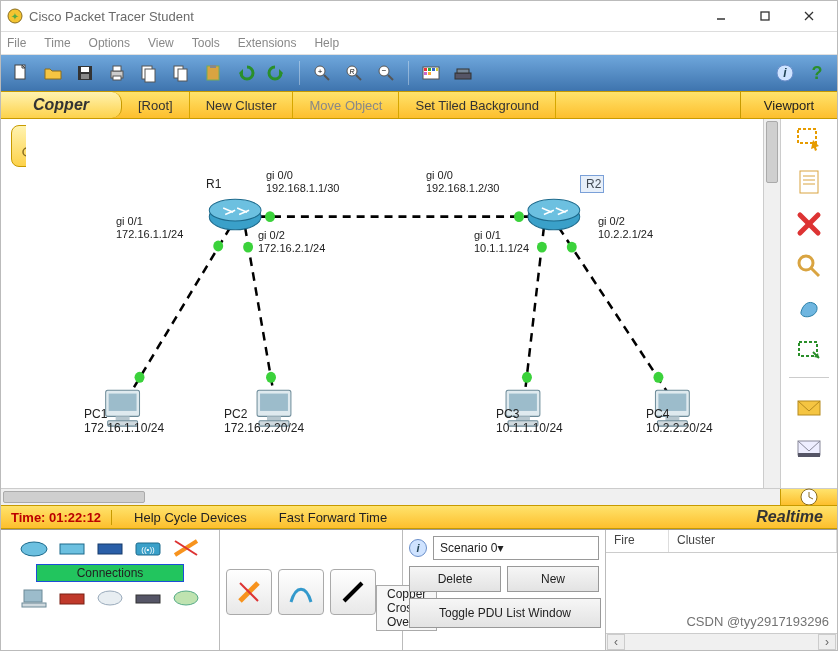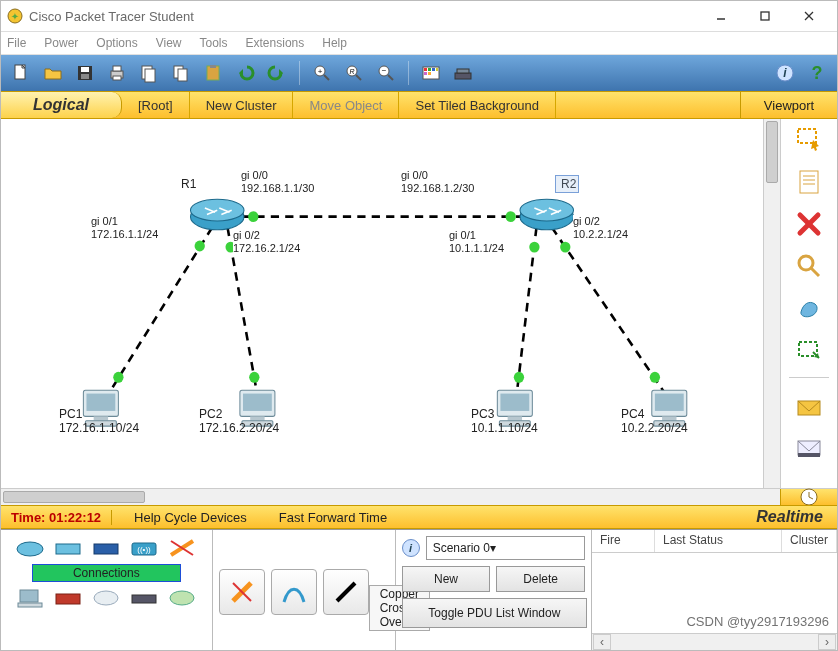--- a/index.html
+++ b/index.html
@@ -18,21 +18,21 @@
   .tbtn svg { width:20px; height:20px; }
   .tsep { width:1px; height:24px; background:rgba(255,255,255,0.35); margin:0 4px; }
   .spacer { flex:1; }
   
   .logical-bar { height:26px; background:linear-gradient(#ffe36c,#fdbf2d); border-top:1px solid #c79a00; border-bottom:1px solid #c79a00; display:flex; align-items:stretch; font-size:13px; }
   .logical-tab { width:120px; display:flex; align-items:center; justify-content:center; font-style:italic; font-weight:bold; font-size:16px; color:#333; background:linear-gradient(#fff3b0,#fdd24b); border-right:1px solid #c79a00; border-radius:0 10px 10px 0; }
   .lb-item { display:flex; align-items:center; justify-content:center; padding:0 16px; border-right:1px solid #d6a600; color:#333; }
   .lb-item.dis { color:#888; }
   .viewport-tab { margin-left:auto; width:96px; display:flex; align-items:center; justify-content:center; border-left:1px solid #c79a00; }
   
-  .workrow { flex:1; display:flex; min-height:0; }
+  .workrow { flex:1; display:flex; min-height:0;padding-left:25px; }
   .canvas-wrap { flex:1; position:relative; background:#fff; overflow:hidden; }
   .canvas-inner { position:absolute; inset:0; }
   .canvas-inner svg { width:100%; height:100%; }
   .dev-label { position:absolute; font-size:12px; color:#222; line-height:14px; white-space:nowrap; }
   .port-label { position:absolute; font-size:11px; color:#222; background:#fff; line-height:13px; }
   .sel-box { position:absolute; border:1px solid #7aa0d8; background:rgba(160,190,230,0.25); }
   .vscroll { width:16px; background:#f0f0f0; border-left:1px solid #ccc; position:relative; }
   .vscroll .thumb { position:absolute; top:2px; left:2px; right:2px; height:60px; background:#cfcfcf; border:1px solid #aaa; border-radius:2px; }
   .right-tools { width:56px; background:#fff; border-left:1px solid #ccc; display:flex; flex-direction:column; align-items:center; padding-top:6px; gap:12px; }
   .right-tools .rt { width:34px; height:30px; display:flex; align-items:center; justify-content:center; }
@@ -103,21 +103,21 @@
     <div class="win-btn">
         <svg width="12" height="12">
           <line x1="2" y1="2" x2="10" y2="10" stroke="#333" stroke-width="1.3"></line>
           <line x1="10" y1="2" x2="2" y2="10" stroke="#333" stroke-width="1.3"></line>
         </svg>
       </div>
   </div>
 
   <div class="menubar">
     <span class="menu-item">File</span>
-    <span class="menu-item">Power</span>
+    <span class="menu-item">Time</span>
     <span class="menu-item">Options</span>
     <span class="menu-item">View</span>
     <span class="menu-item">Tools</span>
     <span class="menu-item">Extensions</span>
     <span class="menu-item">Help</span>
   </div>
 
   <div class="main-toolbar">
     <div class="tbtn">
         <svg viewBox="0 0 20 20">
@@ -222,21 +222,21 @@
         </svg>
       </div>
     <div class="tbtn">
         <svg viewBox="0 0 20 20">
           <text x="10" y="16" text-anchor="middle" font-size="18" font-weight="bold" fill="#2a8f2a">?</text>
         </svg>
       </div>
   </div>
 
   <div class="logical-bar">
-    <div class="logical-tab">Logical</div>
+    <div class="logical-tab">Copper</div>
     <div class="lb-item">[Root]</div>
     <div class="lb-item">New Cluster</div>
     <div class="lb-item dis">Move Object</div>
     <div class="lb-item">Set Tiled Background</div>
     <div class="viewport-tab">Viewport</div>
   </div>
 
   <div class="canvas-host">
     <div class="mode-widget">
       <div class="chip"></div>
@@ -508,30 +508,29 @@
 
     <div class="dock-scen">
       <div class="scen-top">
         <div class="info-dot">i</div>
         <div class="scen-select">
           <span>Scenario 0</span>
           <span>▾</span>
         </div>
       </div>
       <div class="scen-row2">
+        <div class="pt-btn">Delete</div>
         <div class="pt-btn">New</div>
-        <div class="pt-btn">Delete</div>
       </div>
       <div class="pt-btn full">Toggle PDU List Window</div>
     </div>
 
     <div class="dock-table">
       <div class="tbl-head">
         <div class="th fire">Fire</div>
-        <div class="th last">Last Status</div>
         <div class="th src">Cluster</div>
       </div>
       <div class="tbl-body">
         <div class="watermark">CSDN @tyy2917193296</div>
       </div>
       <div class="tbl-hscroll">
         <div class="arr">‹</div>
         <div style="flex:1"></div>
         <div class="arr">›</div>
       </div>

